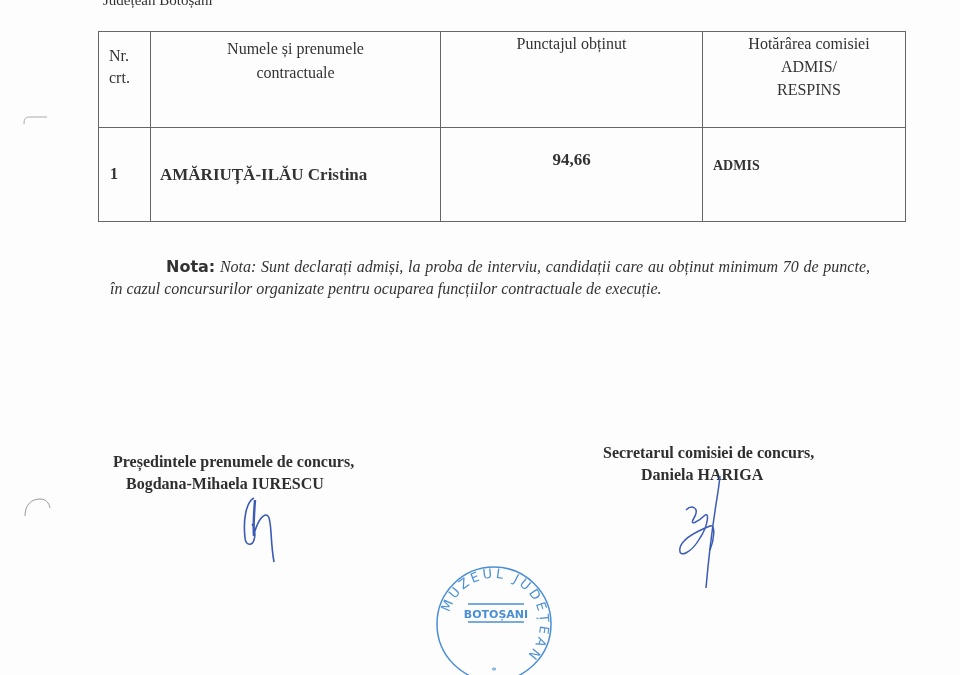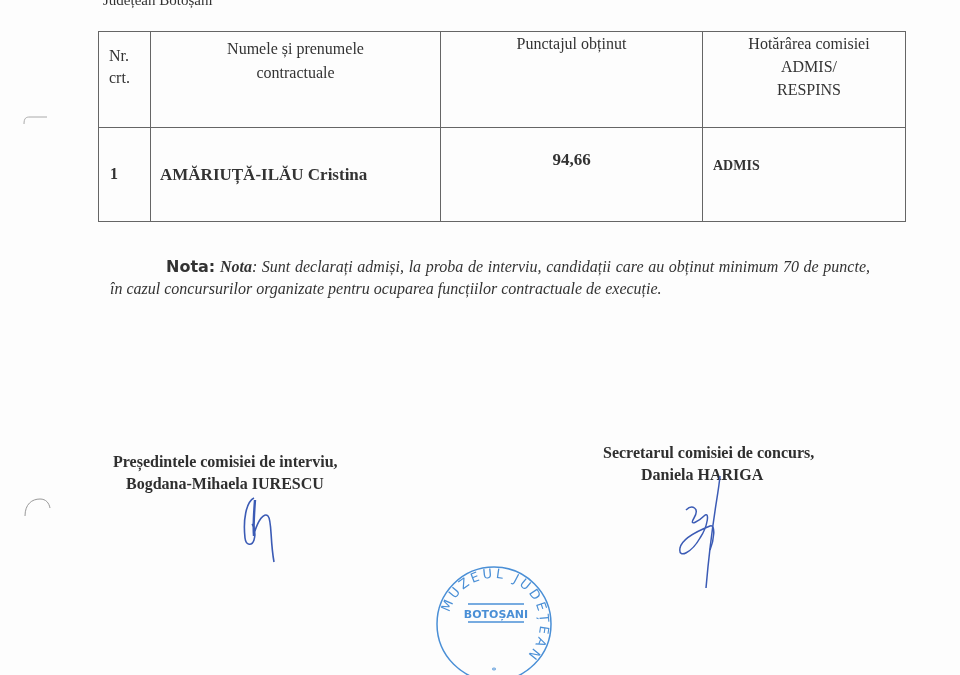--- a/index.html
+++ b/index.html
@@ -30,21 +30,21 @@
     .hdr .c4 div { padding:0 0 0 10px; line-height:23px;text-align:center; }
     .row .c1 div { padding:37px 0 0 11px; font-weight:bold; }
     .row .c2 div { padding:37px 0 0 9px; font-weight:bold; font-size:17px; }
     .row .c3 div { text-align:center; padding-top:22px; font-weight:bold; font-size:17px; }
     .row .c4 div { padding:30px 0 0 10px; font-weight:bold; font-size:14px; }
     .note {
       left:110px; top:256px; width:760px; font-size:16px; line-height:22px;
       font-style:italic; text-align:justify; color:#333;
     }
     .note .lead { font-family:"DejaVu Sans", sans-serif; font-style:normal; font-weight:bold; font-size:16px; padding-left:56px; }
-    .note .nota2 { font-weight:bold; }
+    .note .nota2 { font-weight:normal; }
     .sig { font-weight:bold; font-size:16px; line-height:22px; color:#2f2f2f; }
     .sig-left { left:113px; top:451px; }
     .sig-left .name { padding-left:13px; }
     .sig-right { left:603px; top:442px; }
     .sig-right .name { padding-left:38px; }
     .signature { position:absolute; }
     .stamp { left:434px; top:564px; }
     .mark { position:absolute; }
   </style>
 </head>
@@ -84,21 +84,21 @@
   </tr>
 </tbody>
   </table>
 
 <div class="abs note">
   <span class="lead">Nota:</span>
   <span class="nota2">Nota</span><span>:  Sunt declarați admiși, la proba de interviu, candidații care au obținut minimum 70 de puncte, în cazul concursurilor organizate pentru ocuparea funcțiilor contractuale de execuție.</span>
 </div>
 
 <div class="abs sig sig-left">
-  <div>Președintele comisiei de interviu,</div>
+  <div>Președintele prenumele de concurs,</div>
   <div class="name">Bogdana-Mihaela IURESCU</div>
 </div>
 
 <div class="abs sig sig-right">
   <div>Secretarul comisiei de concurs,</div>
   <div class="name">Daniela HARIGA</div>
 </div>
 
 <svg class="signature" style="left:240px;top:490px" width="50" height="80" viewBox="0 0 50 80">
   <path d="M14 8 C6 12 3 30 5 48 C6 56 12 56 14 50 C16 44 14 36 12 34 M14 44 C18 30 24 22 28 26 C32 30 30 50 34 72" fill="none" stroke="#3b5bb5" stroke-width="1.6"></path>

